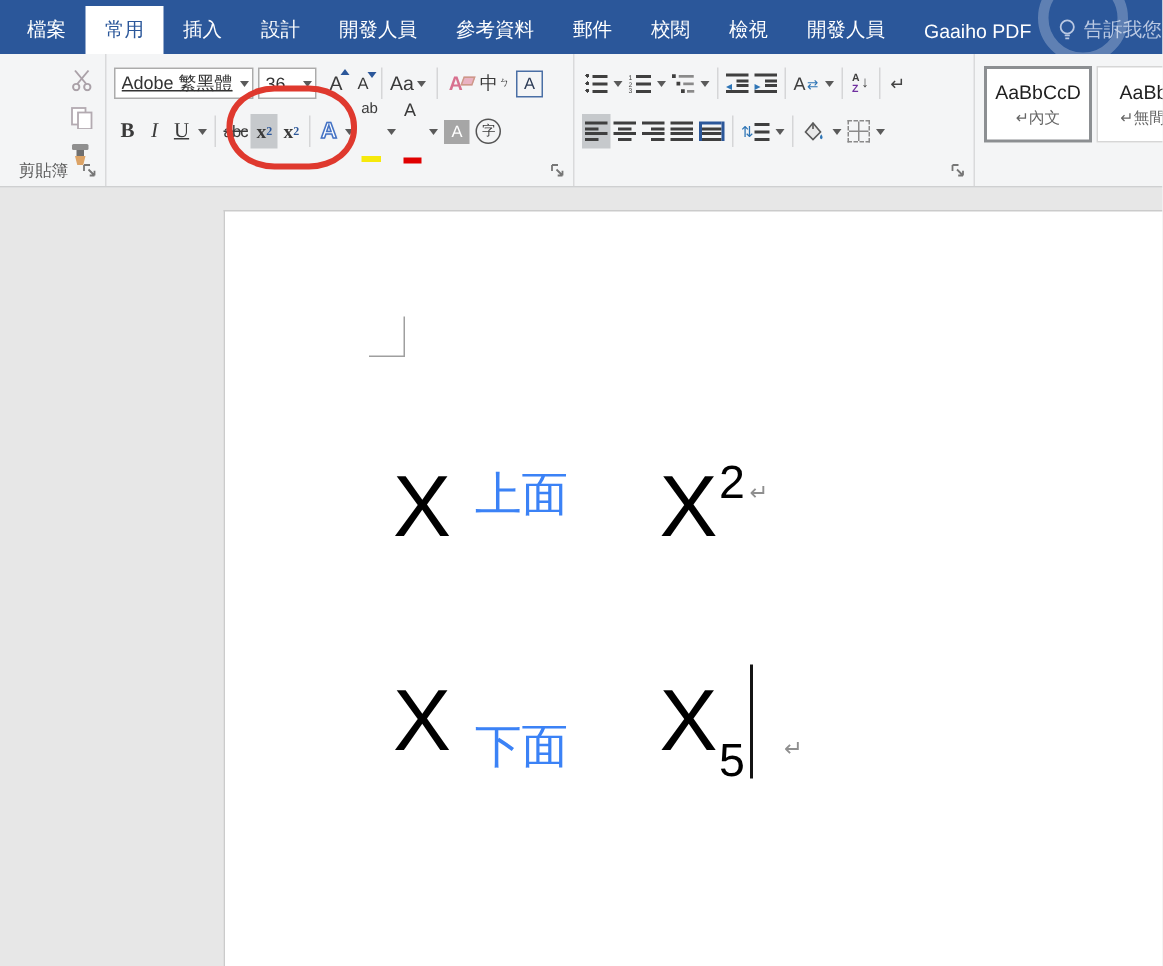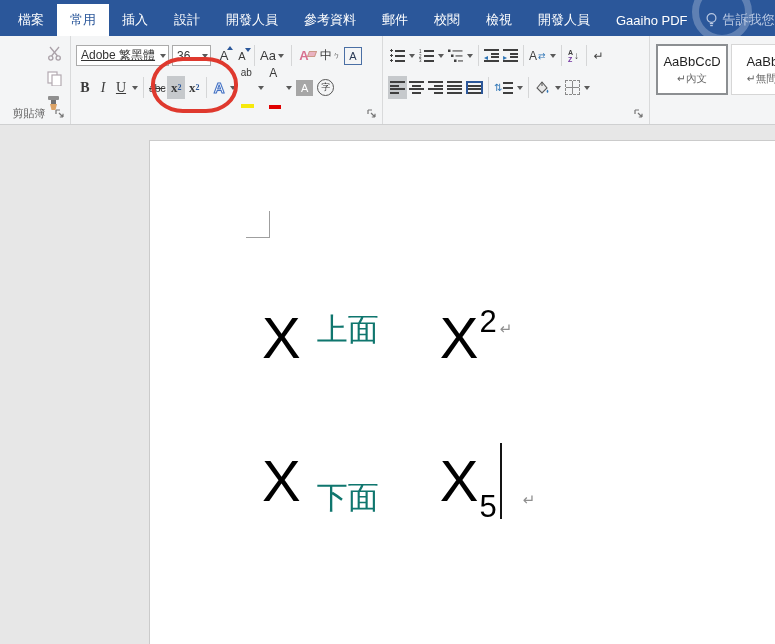--- a/index.html
+++ b/index.html
@@ -161,21 +161,21 @@
     background:#e7e7e7; overflow:hidden; }
   .page { position:absolute; left:149px; top:14px; width:627px; height:504px;
     background:#fff; border-left:1px solid #cbcbcb; border-top:1px solid #cbcbcb; }
   .cornermark { position:absolute; left:96px; top:70px; width:24px; height:27px;
     border-right:1px solid #9f9f9f; border-bottom:1px solid #9f9f9f; }
   .docline { position:absolute; display:flex; align-items:flex-end; white-space:nowrap; }
   #line1 { left:112px; top:152px; height:73px; }
   #line2 { left:112px; top:295px; height:73px; }
   .bx { font-size:58px; line-height:0.94; color:#000; }
   .bx2 { margin-left:61px; }
-  .cjk { font-size:31px; line-height:1; color:#0f766e;margin-top:42px; }
+  .cjk { font-size:31px; line-height:1; color:#3b82f6;margin-top:42px; }
   .raise { transform:translateY(-21px); margin-left:16px; }
   .lower { transform:translateY(4px); margin-left:16px; }
   .supd { font-size:31px; line-height:1; transform:translateY(-29px); margin-left:1px; color:#000; }
   .subd { font-size:31px; line-height:1; transform:translateY(13px); margin-left:1px; color:#000; }
   .caret { width:2px; height:76px; background:#141414; margin-left:3px;
     transform:translateY(10px); flex:none; }
   .pilcrow { font-size:15px; color:#8f8f8f; line-height:1; }
   .p1 { transform:translateY(-30px); margin-left:3px; }
   .p2 { transform:translateY(-2px); margin-left:21px; }
 </style>

